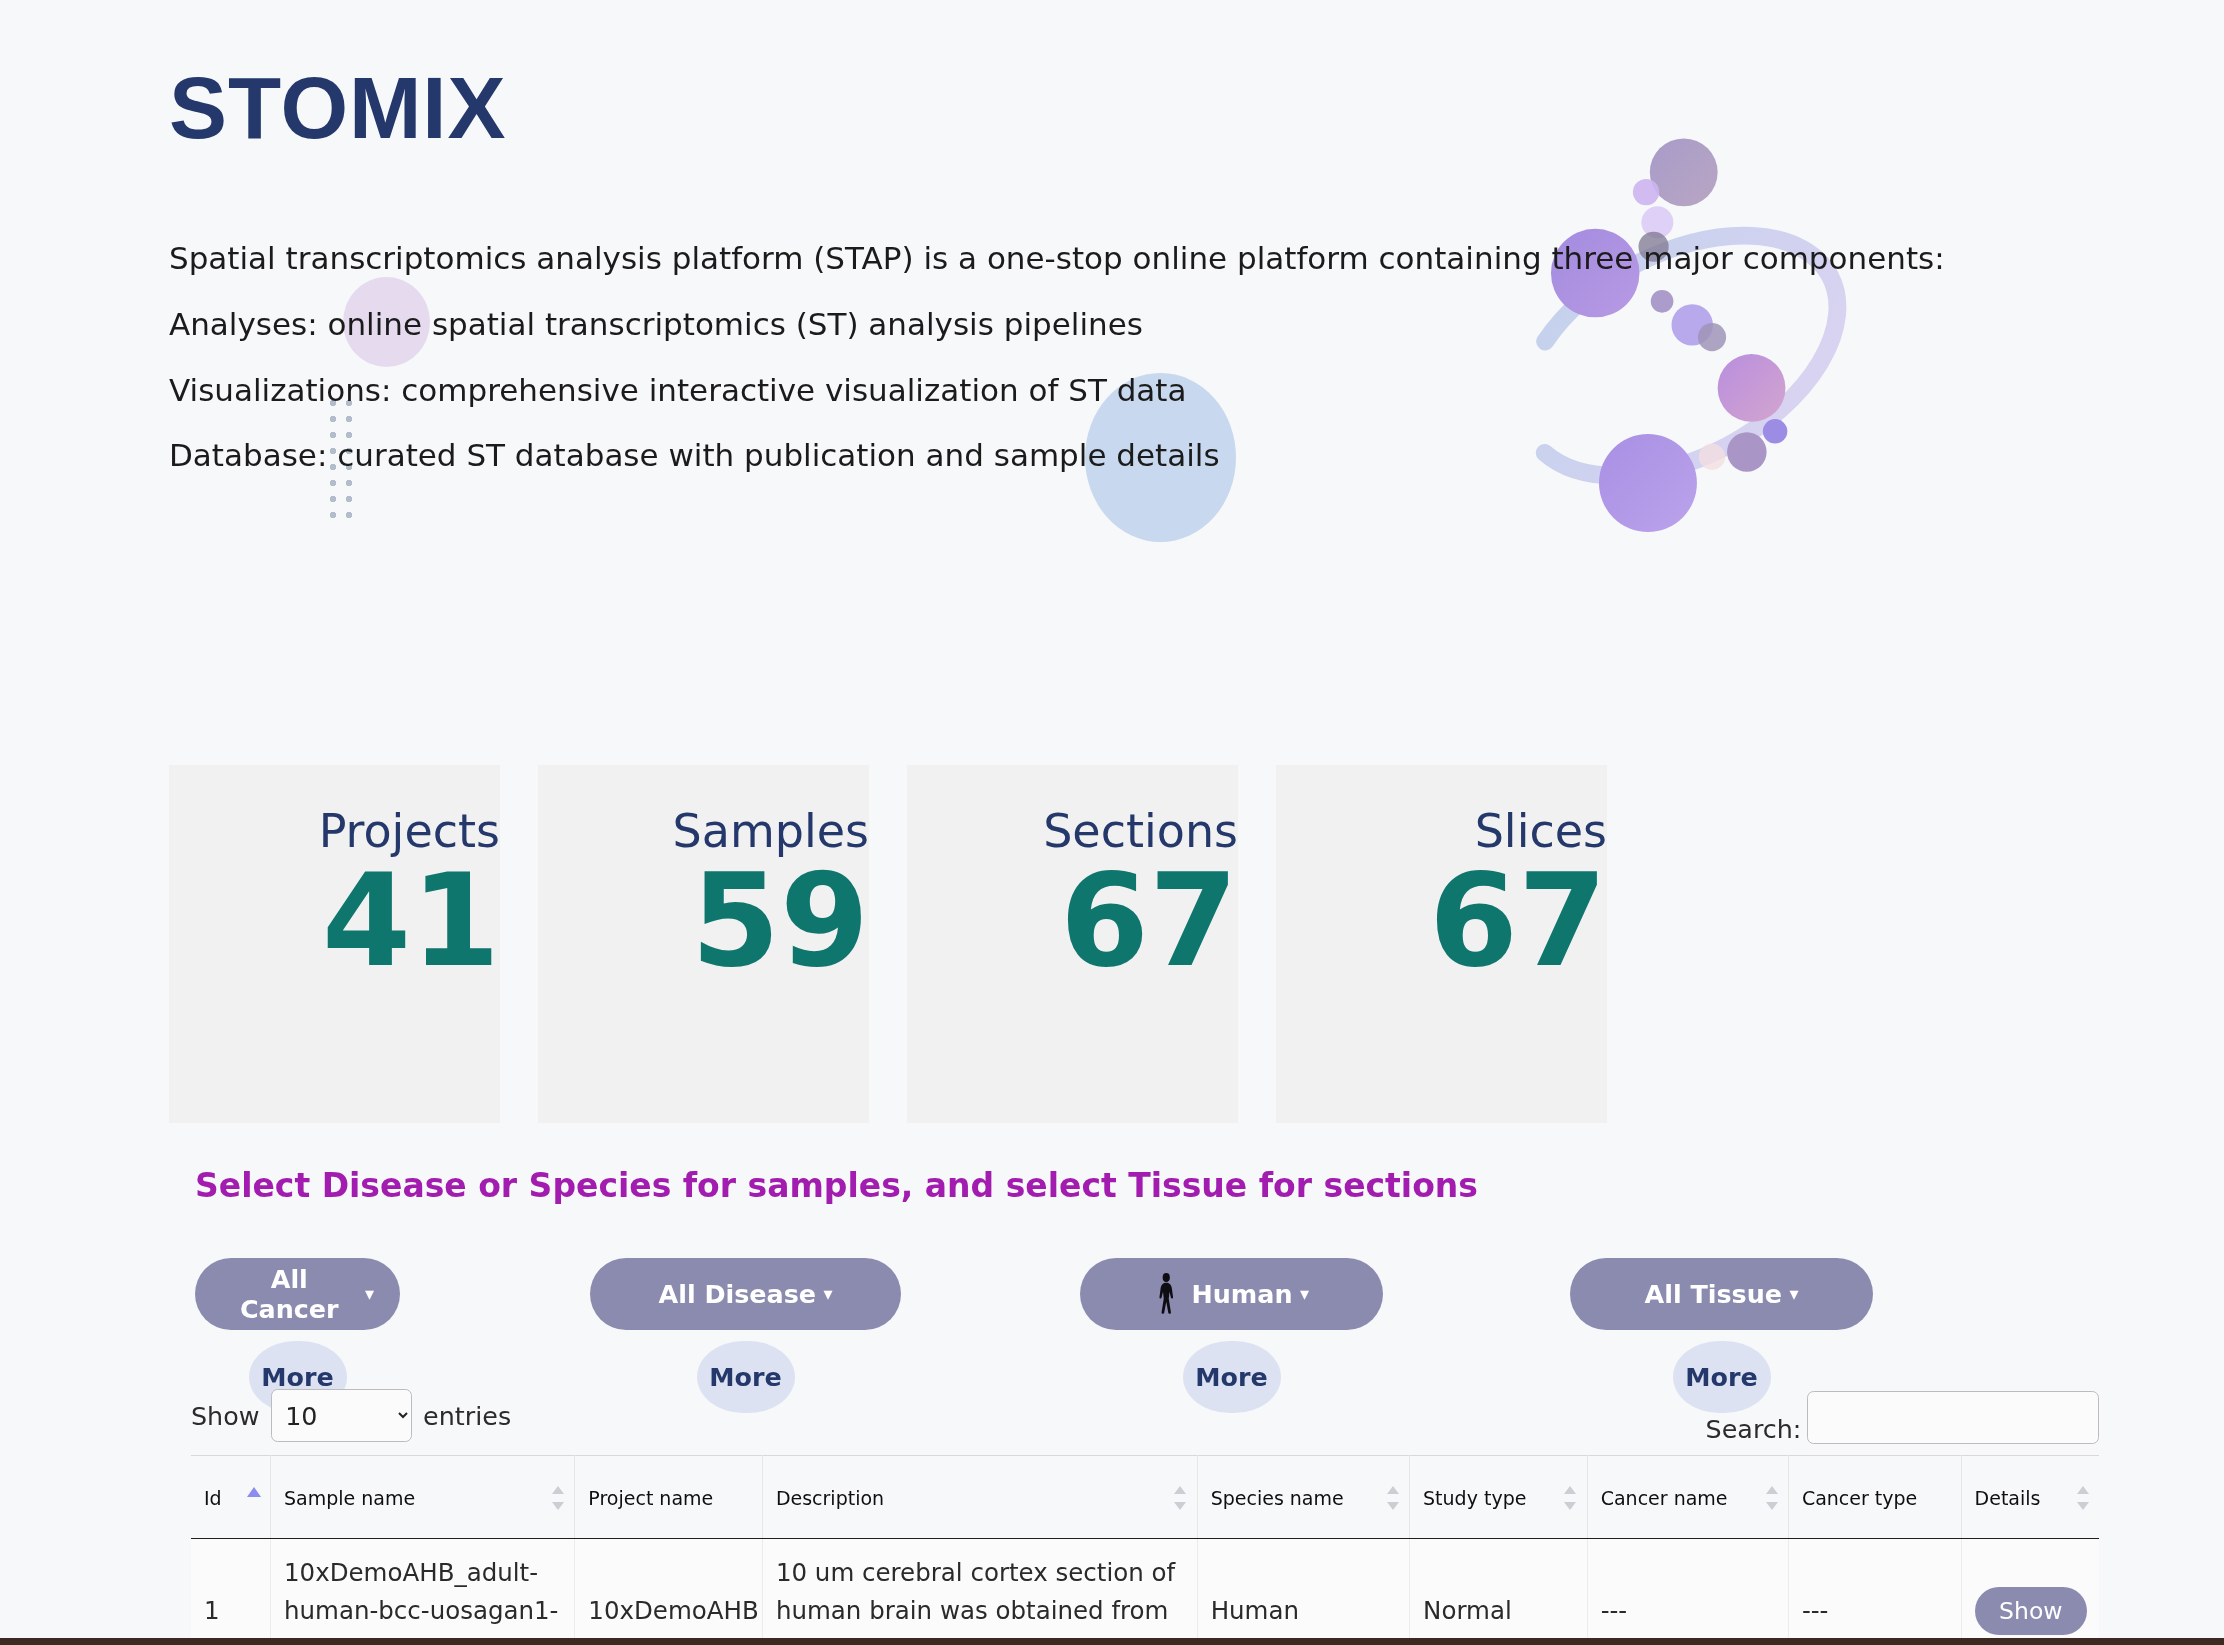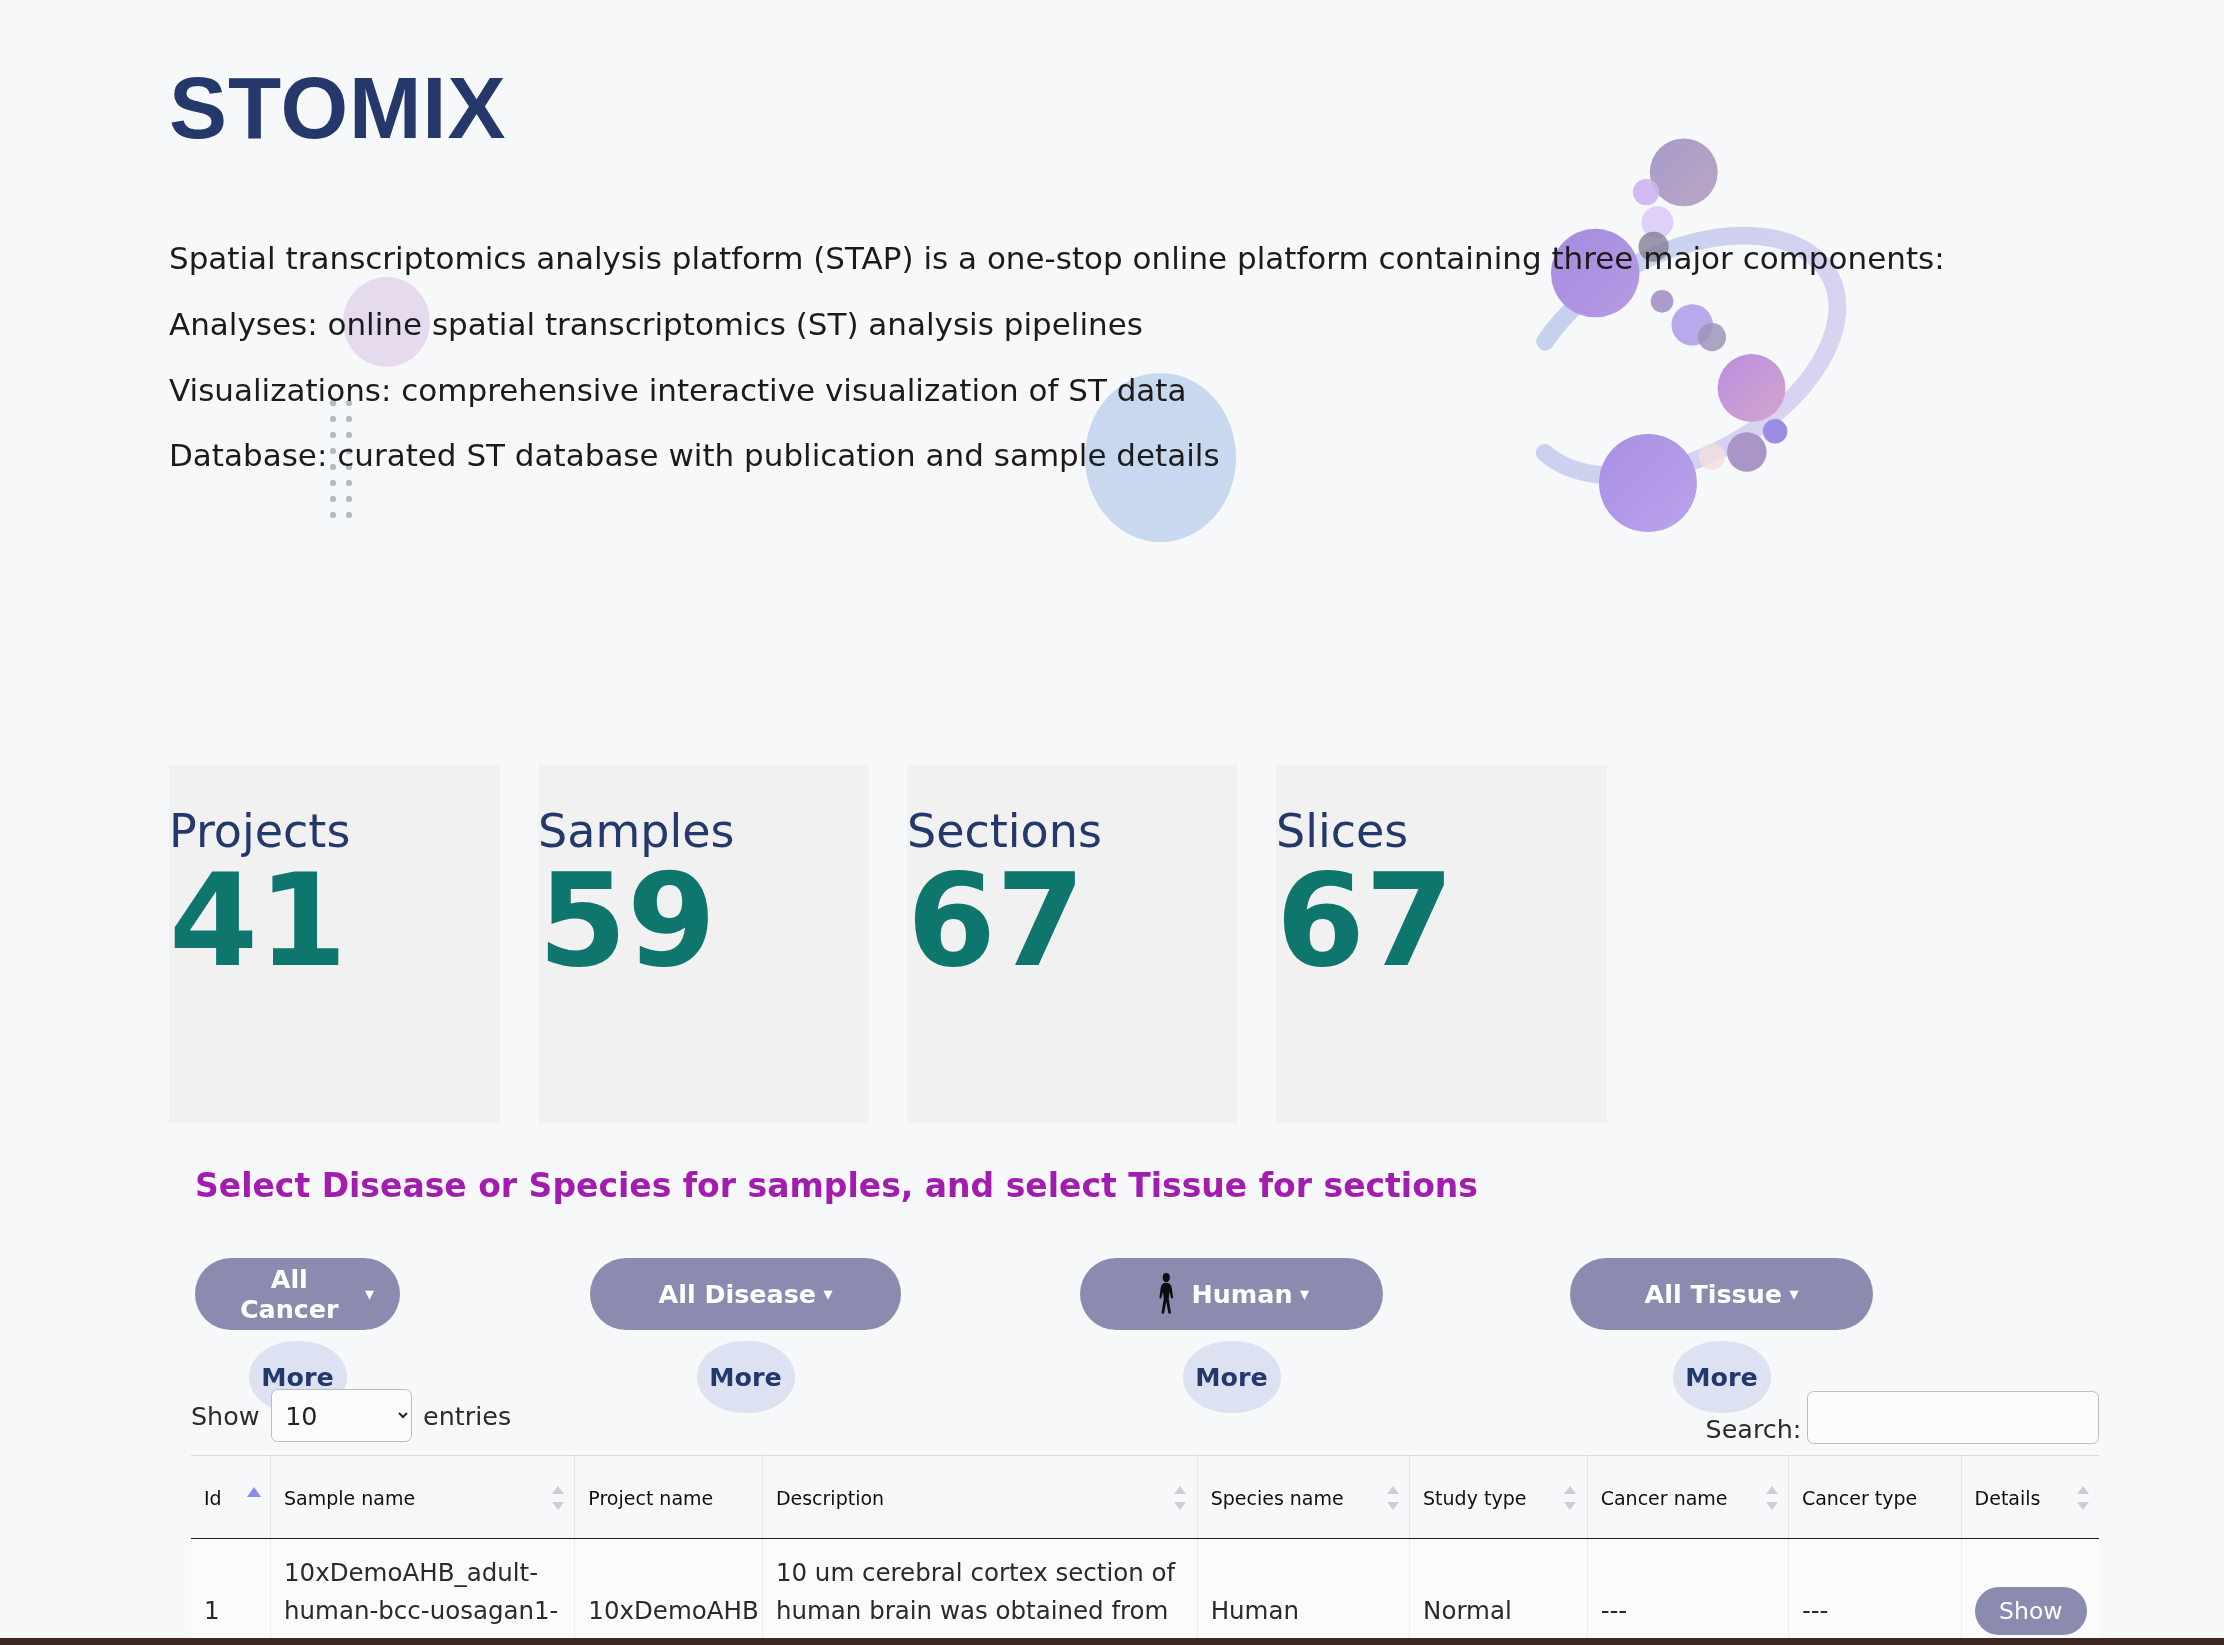--- a/index.html
+++ b/index.html
@@ -62,21 +62,21 @@
     font-family: "DejaVu Sans", sans-serif;
   }
 
   
   .stats { position: absolute; left: 169px; top: 765px; width: 1932px; height: 358px;
            display: flex; gap: 38px; }
   .stat-card {
     width: 331px; height: 358px;
     background: #f1f1f1;
     display: flex; flex-direction: column;
-    align-items: flex-start; justify-content: flex-start;
+    align-items: flex-end; justify-content: flex-start;
     padding-top: 43px;
   }
   .stat-title {
     font-size: 46px; color: #25386b; font-weight: 400; line-height: 1;
     font-family: "DejaVu Sans", sans-serif;
   }
   .stat-value {
     font-size: 128px; color: #0f766e; font-weight: 700; line-height: 1.05;
     font-family: "DejaVu Sans", sans-serif;
   }

